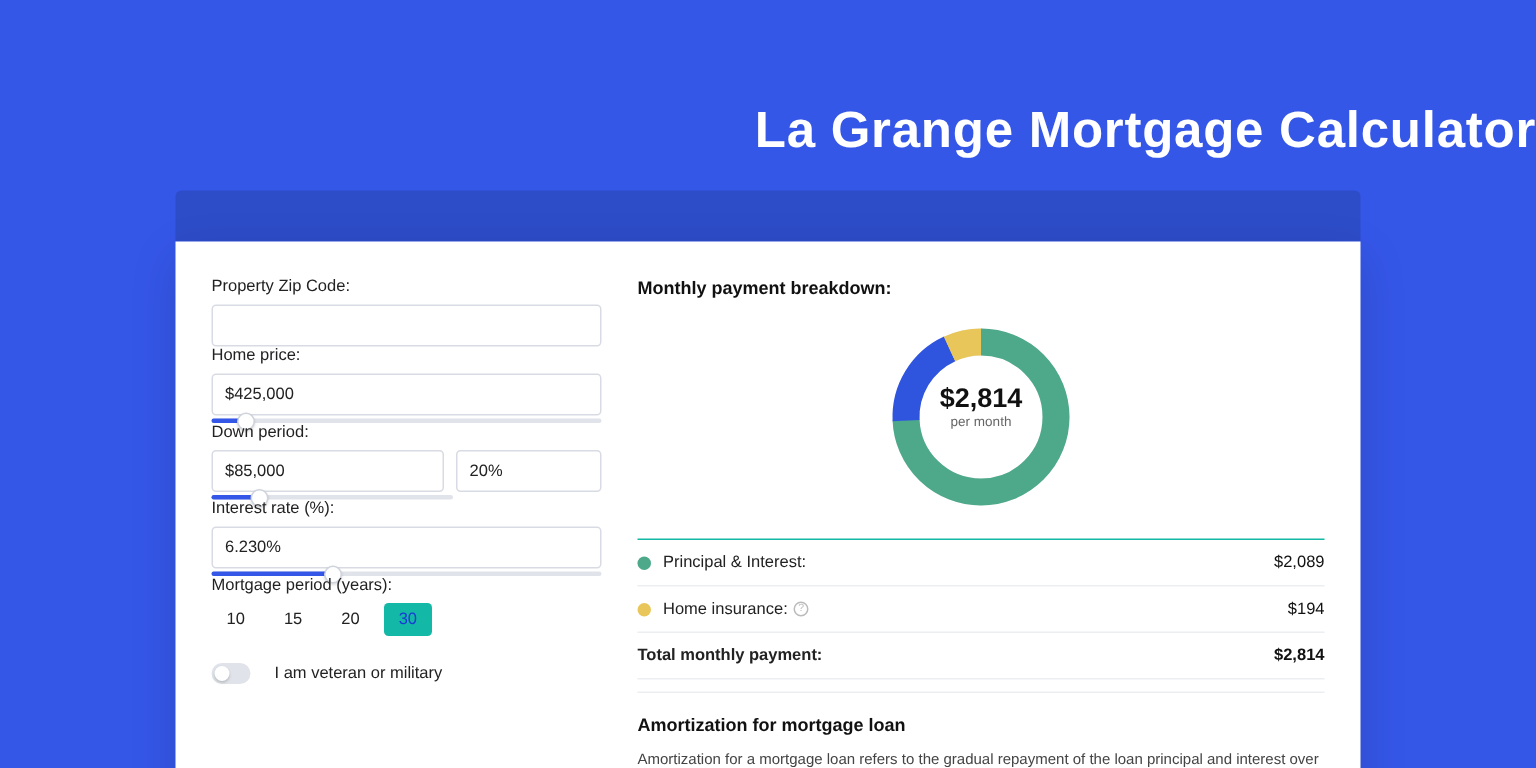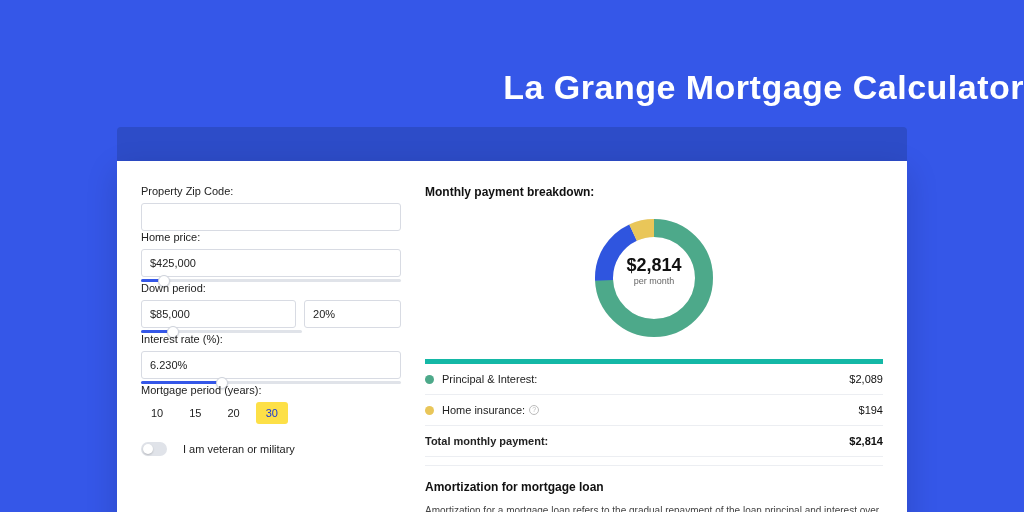--- a/index.html
+++ b/index.html
@@ -16,31 +16,31 @@
   .inp { width:100%; height:28px; border:1px solid #d8dbe3; border-radius:3px; padding:0 8px; font-size:11px; color:#222; background:#fff; }
   .field { position:relative; }
   .slider-track { position:relative; height:3px; background:#e0e3e9; border-radius:2px; margin-top:2px; }
   .slider-fill { position:absolute; left:0; top:0; bottom:0; background:#3557E8; border-radius:2px; }
   .slider-thumb { position:absolute; top:50%; width:12px; height:12px; background:#fff; border:1px solid #cfd3dc; border-radius:50%; transform:translate(-50%,-50%); box-shadow:0 1px 2px rgba(0,0,0,.15); }
   .row2 { display:flex; gap:8px; }
   .row2 .col1 { flex:1.6; }
   .row2 .col2 { flex:1; }
   .periods { display:flex; gap:6px; margin-top:4px; }
   .chip { font-size:11px; padding:5px 10px; border-radius:3px; color:#222; cursor:pointer; }
-  .chip.active { background:#fde047; color:#1a3ad6; }
+  .chip.active { background:#14b8a6; color:#1a3ad6; }
   .toggle-row { display:flex; align-items:center; gap:16px; margin-top:18px; }
   .tgl { width:26px; height:14px; background:#e0e3e9; border-radius:8px; position:relative; }
   .tgl::after { content:""; position:absolute; left:2px; top:2px; width:10px; height:10px; background:#fff; border-radius:50%; box-shadow:0 1px 2px rgba(0,0,0,.2); }
   .tgl-lbl { font-size:11px; color:#222; }
   .hd { font-size:12px; font-weight:700; color:#111; margin-bottom:14px; }
   .donut-wrap { display:flex; justify-content:center; margin-bottom:16px; }
   .donut-center { text-align:center; }
   .donut-amt { font-size:18px; font-weight:800; color:#111; }
   .donut-sub { font-size:9px; color:#666; }
-  .legend { border-top:5px solid #14b8a6; }
+  .legend { border-top:1px solid #14b8a6; }
   .lg-row { display:flex; align-items:center; padding:9px 0; border-bottom:1px solid #eceef2; font-size:11px; }
   .dot { width:9px; height:9px; border-radius:50%; margin-right:8px; flex-shrink:0; }
   .lg-label { color:#222; display:flex; align-items:center; gap:4px; }
   .info { width:10px; height:10px; border:1px solid #bbb; border-radius:50%; color:#bbb; font-size:7px; line-height:8px; text-align:center; display:inline-block; }
   .lg-val { margin-left:auto; color:#111; font-weight:400; }
   .lg-row.total .lg-label { font-weight:700; }
   .lg-row.total .lg-val { font-weight:700; }
   .sect { border-top:1px solid #eceef2; margin-top:8px; padding-top:14px; }
   .sect h3 { font-size:12px; font-weight:700; color:#111; margin-bottom:10px; }
   .sect p { font-size:10px; color:#444; line-height:1.4; }

